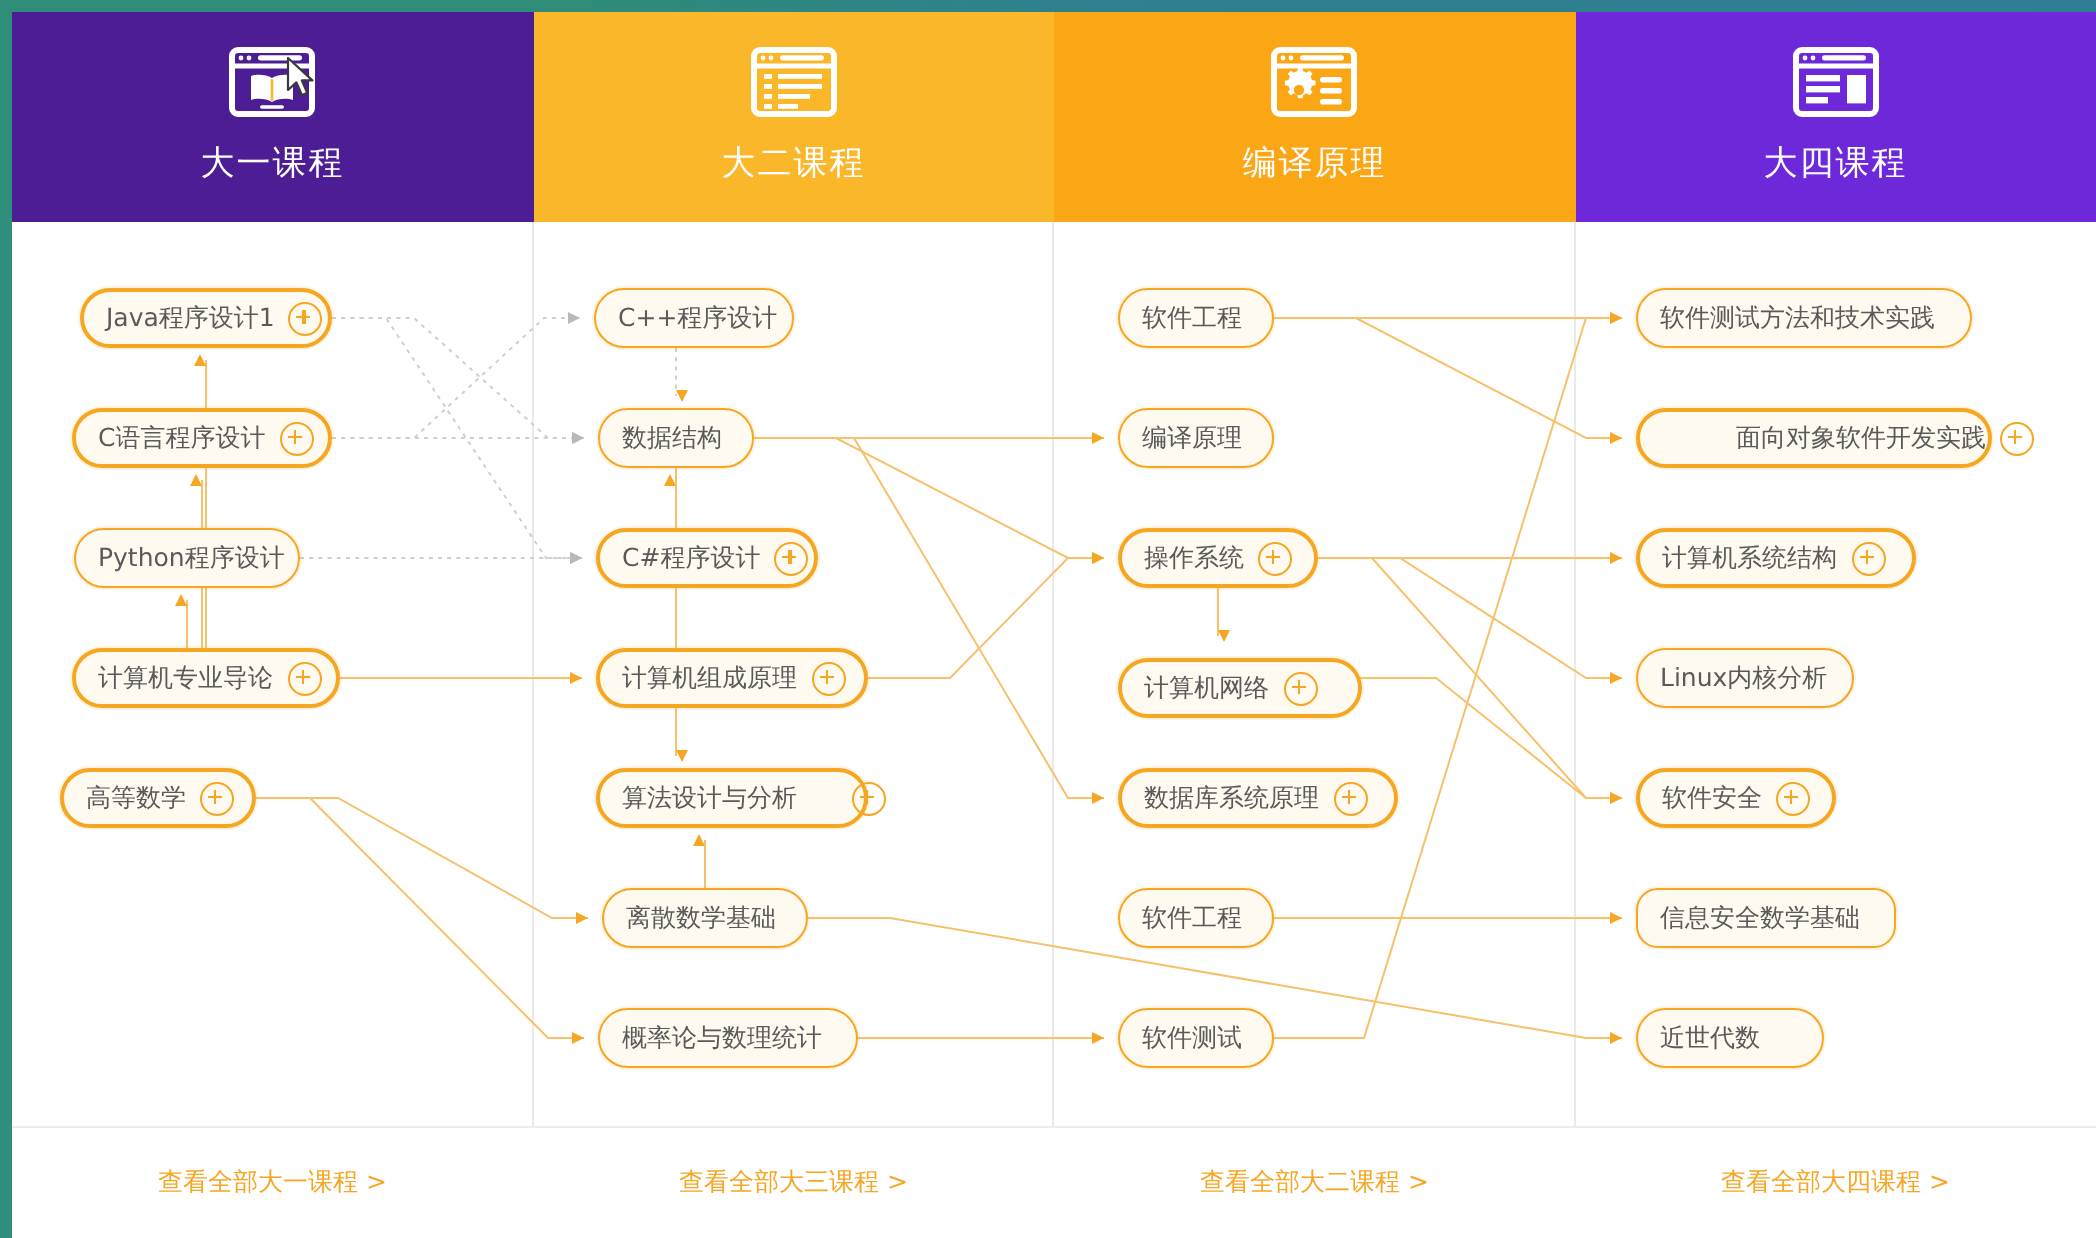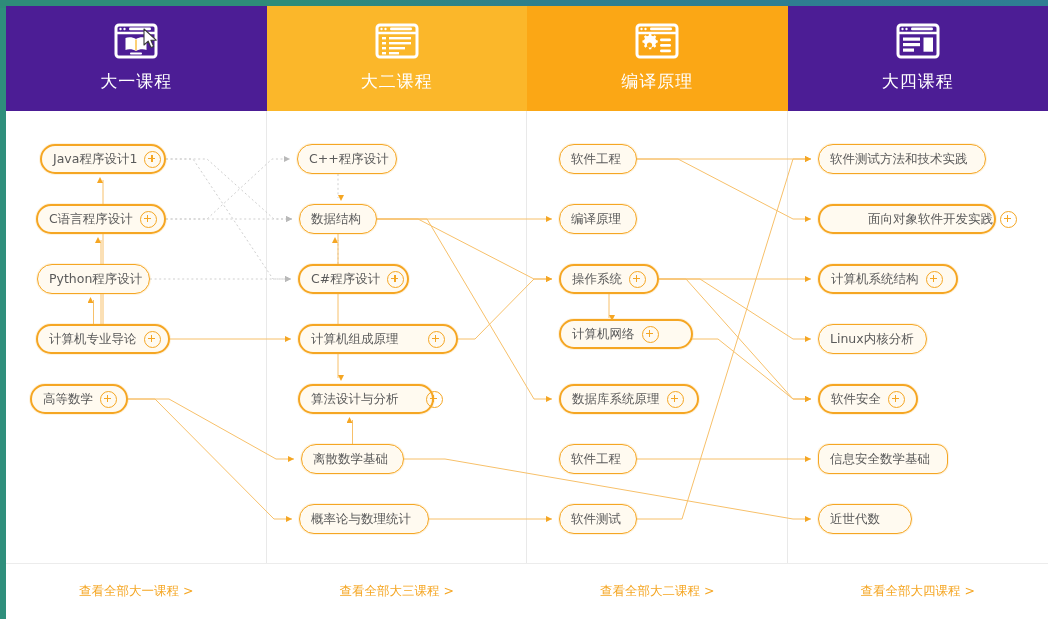--- a/index.html
+++ b/index.html
@@ -104,21 +104,21 @@
         <rect x="15" y="4.6" width="22" height="2.6" rx="1.3" fill="#fff"></rect>
         <path d="M15 17.2 l2.2 -0.4 a6 6 0 0 1 0.9 -2.1 l-1.3 -1.8 1.9 -1.9 1.8 1.3 a6 6 0 0 1 2.1 -0.9 l0.4 -2.2 2.7 0 0.4 2.2 a6 6 0 0 1 2.1 0.9 l1.8 -1.3 1.9 1.9 -1.3 1.8 a6 6 0 0 1 0.9 2.1 l2.2 0.4 0 2.7 -2.2 0.4 a6 6 0 0 1 -0.9 2.1 l1.3 1.8 -1.9 1.9 -1.8 -1.3 a6 6 0 0 1 -2.1 0.9 l-0.4 2.2 -2.7 0 -0.4 -2.2 a6 6 0 0 1 -2.1 -0.9 l-1.8 1.3 -1.9 -1.9 1.3 -1.8 a6 6 0 0 1 -0.9 -2.1 l-2.2 -0.4 z" fill="#fff" transform="translate(-6.5,0) scale(0.82) translate(2,4)"></path>
         <circle cx="14.5" cy="22" r="2.6" fill="#fba715"></circle>
         <rect x="25" y="15.5" width="11" height="2.8" rx="1.4" fill="#fff"></rect>
         <rect x="25" y="21" width="11" height="2.8" rx="1.4" fill="#fff"></rect>
         <rect x="25" y="26.5" width="11" height="2.8" rx="1.4" fill="#fff"></rect>
       </svg>
       <span class="tablabel">编译原理</span>
     </div>
 
-    <div class="tab" style="background: #4c1d95; text-align: right;">
+    <div class="tab" style="background: #6d28d9; text-align: right;">
       <svg class="tabicon" viewBox="0 0 44 36">
         <rect x="2" y="2" width="40" height="32" rx="3" fill="none" stroke="#fff" stroke-width="3"></rect>
         <line x1="2" y1="10" x2="42" y2="10" stroke="#fff" stroke-width="2.4"></line>
         <circle cx="6.5" cy="6" r="1.2" fill="#fff"></circle>
           <circle cx="10.5" cy="6" r="1.2" fill="#fff"></circle>
         <rect x="15" y="4.6" width="22" height="2.6" rx="1.3" fill="#fff"></rect>
         <rect x="7" y="14.5" width="17" height="3.2" fill="#fff"></rect>
         <rect x="7" y="20" width="17" height="3.2" fill="#fff"></rect>
         <rect x="7" y="25.5" width="11" height="3.2" fill="#fff"></rect>
         <rect x="27.5" y="14.5" width="9.5" height="14.2" fill="#fff"></rect>
@@ -205,21 +205,21 @@
           <div class="node" style="left: 291px; top: 33px; width: 100px;">
             <span class="ntext">C++程序设计</span>
           </div>
           <div class="node" style="left: 293px; top: 93px; width: 78px;">
             <span class="ntext">数据结构</span>
           </div>
           <div class="node thick" style="left: 292px; top: 153px; width: 111px;">
             <span class="ntext">C#程序设计</span>
             <span class="plus"></span>
           </div>
-          <div class="node thick" style="left: 292px; top: 213px; width: 160px; justify-content: space-between;">
+          <div class="node thick" style="left: 292px; top: 213px; width: 136px;">
             <span class="ntext">计算机组成原理</span>
             <span class="plus"></span>
           </div>
           <div class="node thick" style="left: 292px; top: 273px; width: 136px; gap: 20px;">
             <span class="ntext">算法设计与分析</span>
             <span class="plus"></span>
           </div>
           <div class="node" style="left: 295px; top: 333px; width: 103px;">
             <span class="ntext">离散数学基础</span>
           </div>
@@ -229,21 +229,21 @@
           <div class="node" style="left: 553px; top: 33px; width: 78px;">
             <span class="ntext">软件工程</span>
           </div>
           <div class="node" style="left: 553px; top: 93px; width: 78px;">
             <span class="ntext">编译原理</span>
           </div>
           <div class="node thick" style="left: 553px; top: 153px; width: 100px;">
             <span class="ntext">操作系统</span>
             <span class="plus"></span>
           </div>
-          <div class="node thick" style="left: 553px; top: 208px; width: 134px;">
+          <div class="node thick" style="left: 553px; top: 218px; width: 122px;">
             <span class="ntext">计算机网络</span>
             <span class="plus"></span>
           </div>
           <div class="node thick" style="left: 553px; top: 273px; width: 140px;">
             <span class="ntext">数据库系统原理</span>
             <span class="plus"></span>
           </div>
           <div class="node" style="left: 553px; top: 333px; width: 78px;">
             <span class="ntext">软件工程</span>
           </div>

